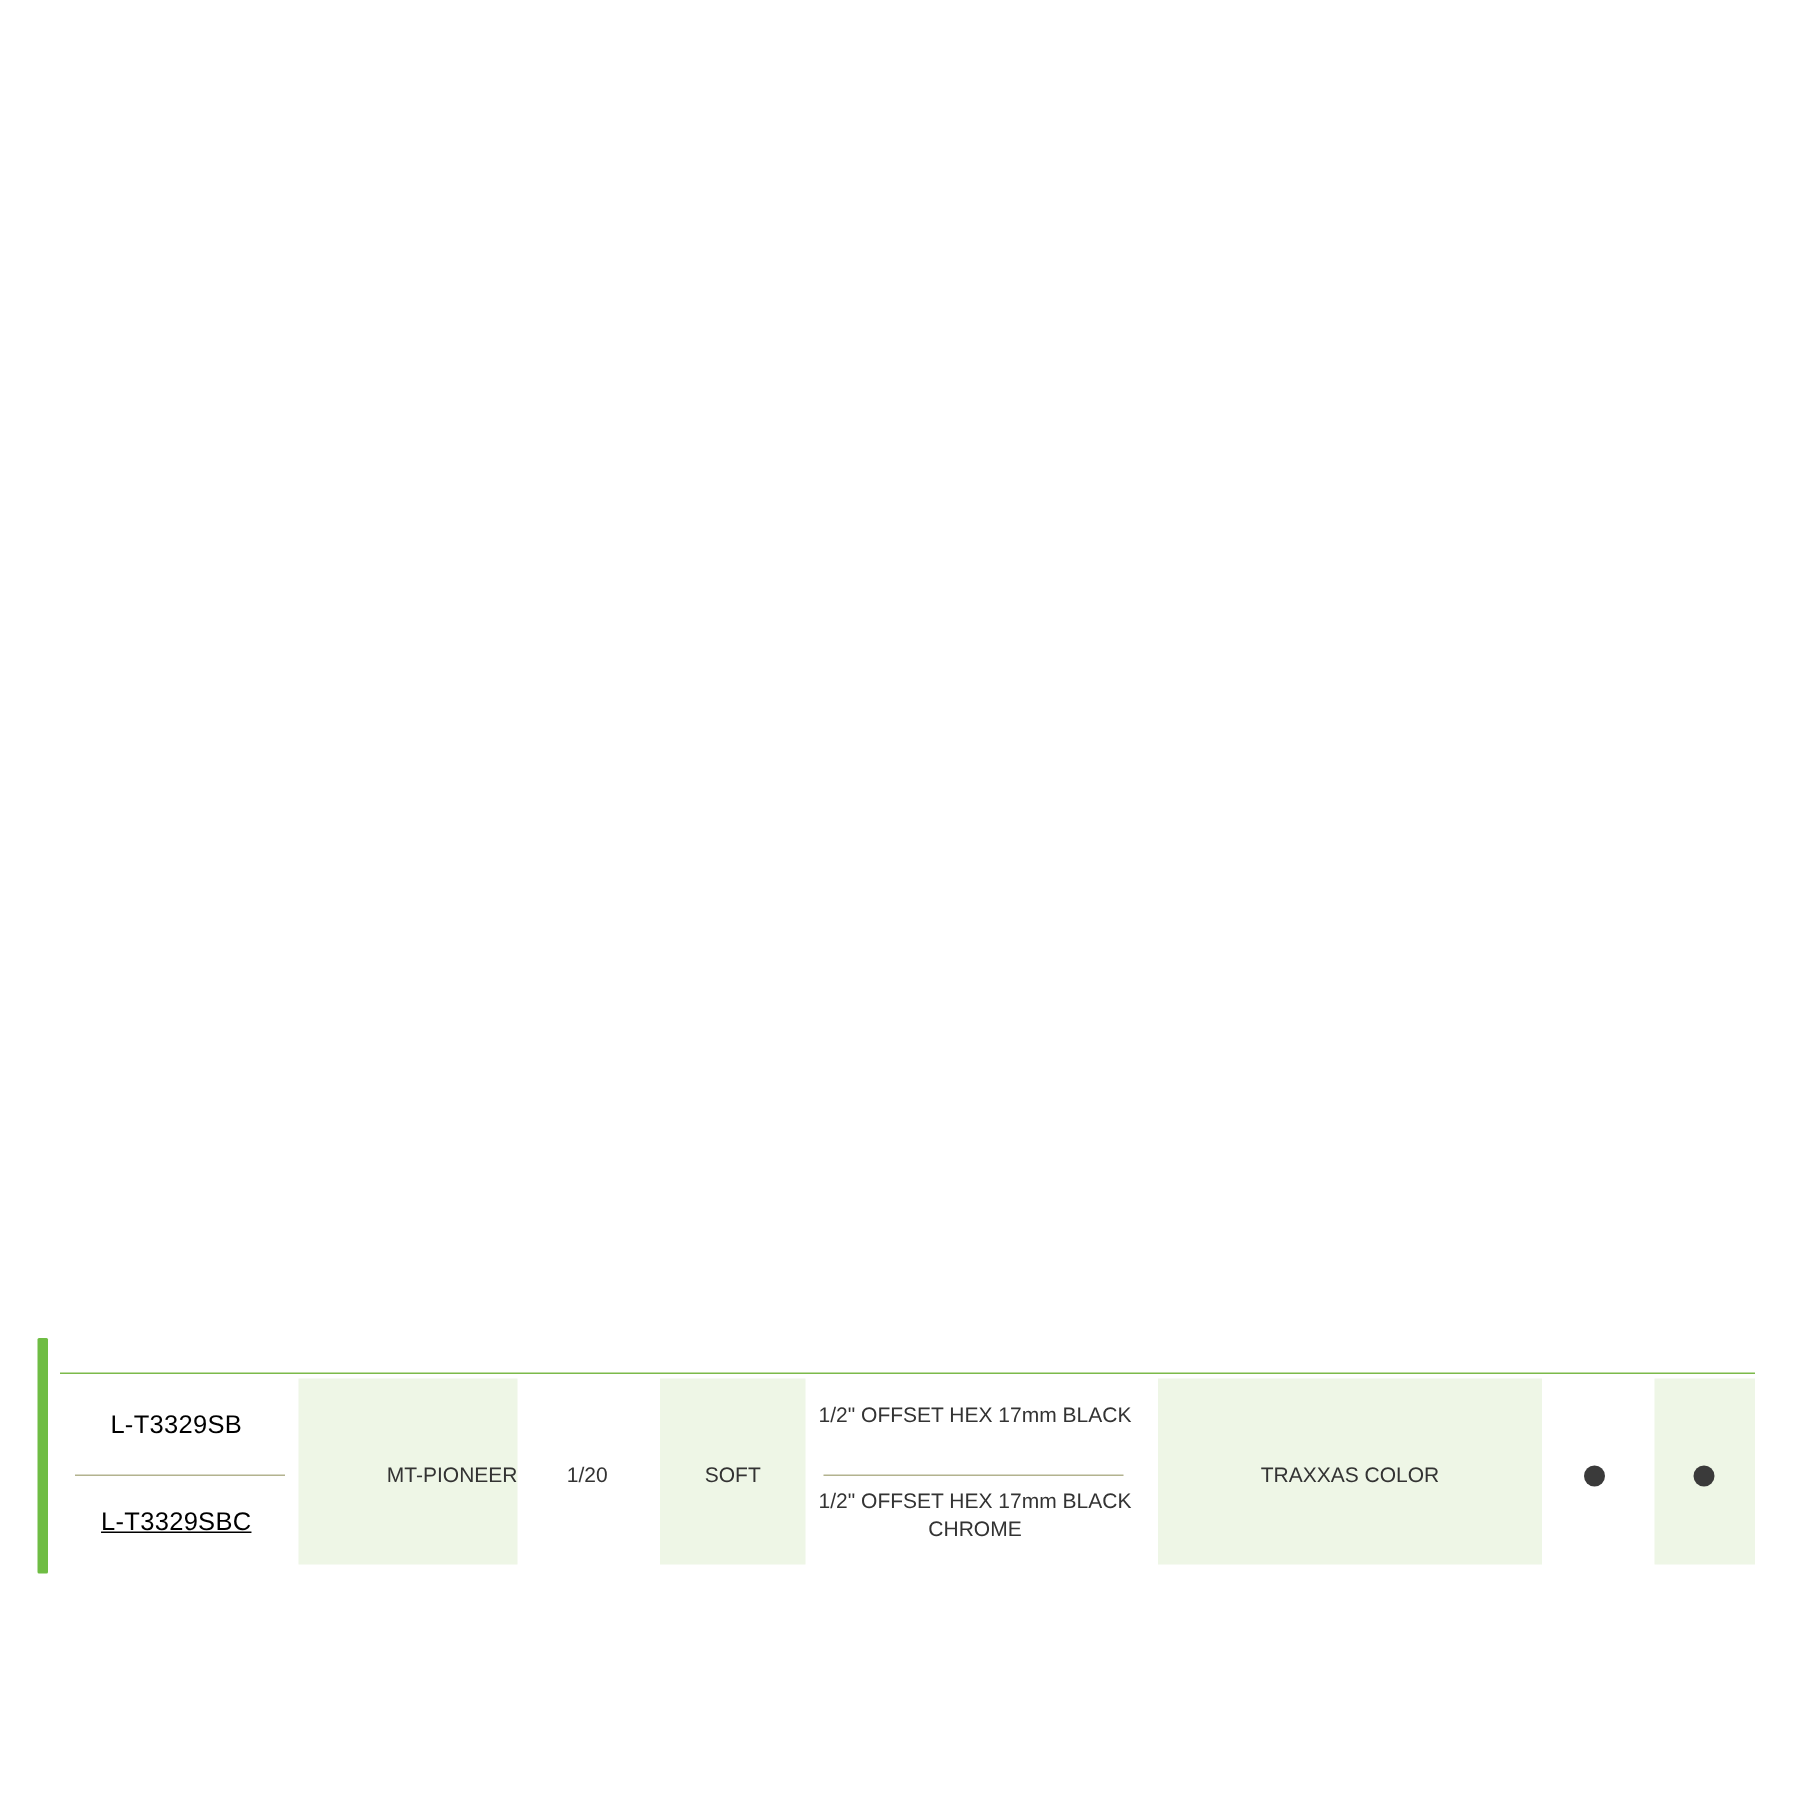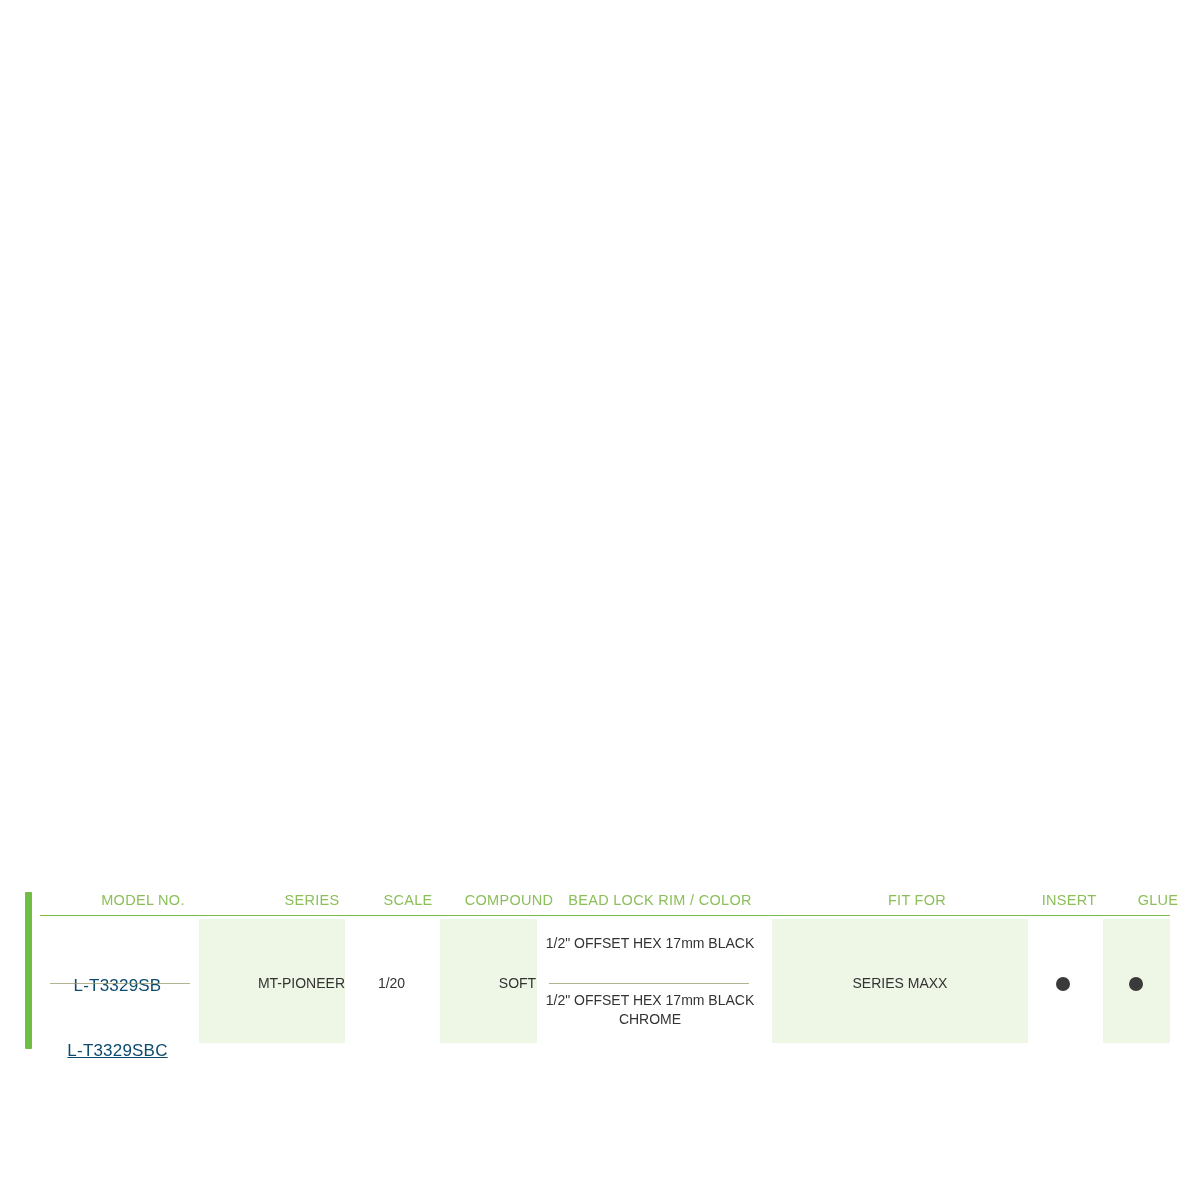--- a/index.html
+++ b/index.html
@@ -74,23 +74,22 @@
   .cell {
     position: absolute;
     font-size: 14px;
     color: #333333;
     text-align: center;
     line-height: 19px;
     white-space: nowrap;
   }
   .cell.model {
     font-size: 17px;
-    color: #0c4a6e;
+    color: #000000;
     letter-spacing: 0.2px;
-    margin-top: 36px;
   }
   .cell.wrap {
     white-space: normal;
   }
 
   
   .sub-rule {
     position: absolute;
     height: 0;
     border-top: 1.1px solid #9a9a6a;
@@ -111,45 +110,35 @@
 
 <div id="spec-table-wrap">
 
   <div class="accent-bar"></div>
 
   <div class="shade" style="left:199px; width:146px;"></div>
   <div class="shade" style="left:440px; width:97px;"></div>
   <div class="shade" style="left:772px; width:256px;"></div>
   <div class="shade" style="left:1103px; width:67px;"></div>
 
-  <div class="thead">
-    <div class="th" style="left:13px;  width:180px;">MODEL NO.</div>
-    <div class="th" style="left:182px; width:180px;">SERIES</div>
-    <div class="th" style="left:298px; width:140px;">SCALE</div>
-    <div class="th" style="left:379px; width:180px;">COMPOUND</div>
-    <div class="th" style="left:480px; width:280px;">BEAD LOCK RIM / COLOR</div>
-    <div class="th" style="left:742px; width:270px;">FIT FOR</div>
-    <div class="th" style="left:964px; width:130px;">INSERT</div>
-    <div class="th" style="left:1053px;width:130px;">GLUE</div>
-  </div>
   <div class="header-rule"></div>
 
   <div class="cell model" style="left:40px; top:500px; width:155px;">L-T3329SB</div>
   <div class="sub-rule" style="left:50px; top:543px; width:140px;"></div>
   <div class="cell model" style="left:40px; top:565px; width:155px;text-decoration:underline;">L-T3329SBC</div>
 
   <div class="cell" style="left:199px; top:534px; width:146px;text-align:right;">MT-PIONEER</div>
 
   <div class="cell" style="left:345px; top:534px; width:93px;">1/20</div>
 
-  <div class="cell" style="left:440px; top:534px; width:97px;padding-left:29px;">SOFT</div>
+  <div class="cell" style="left:440px; top:534px; width:97px;">SOFT</div>
 
   <div class="cell wrap" style="left:545px; top:494px; width:210px;">1/2" OFFSET HEX 17mm BLACK</div>
   <div class="sub-rule" style="left:549px; top:543px; width:200px;"></div>
   <div class="cell wrap" style="left:545px; top:551px; width:210px;">1/2" OFFSET HEX 17mm BLACK CHROME</div>
 
-  <div class="cell" style="left:772px; top:534px; width:256px;">SERIES MAXX</div>
+  <div class="cell" style="left:772px; top:534px; width:256px;">TRAXXAS COLOR</div>
 
   <div class="dot" style="left:1056px; top:537px;"></div>
 
   <div class="dot" style="left:1129px; top:537px;"></div>
 
 </div>
 
 </body></html>

